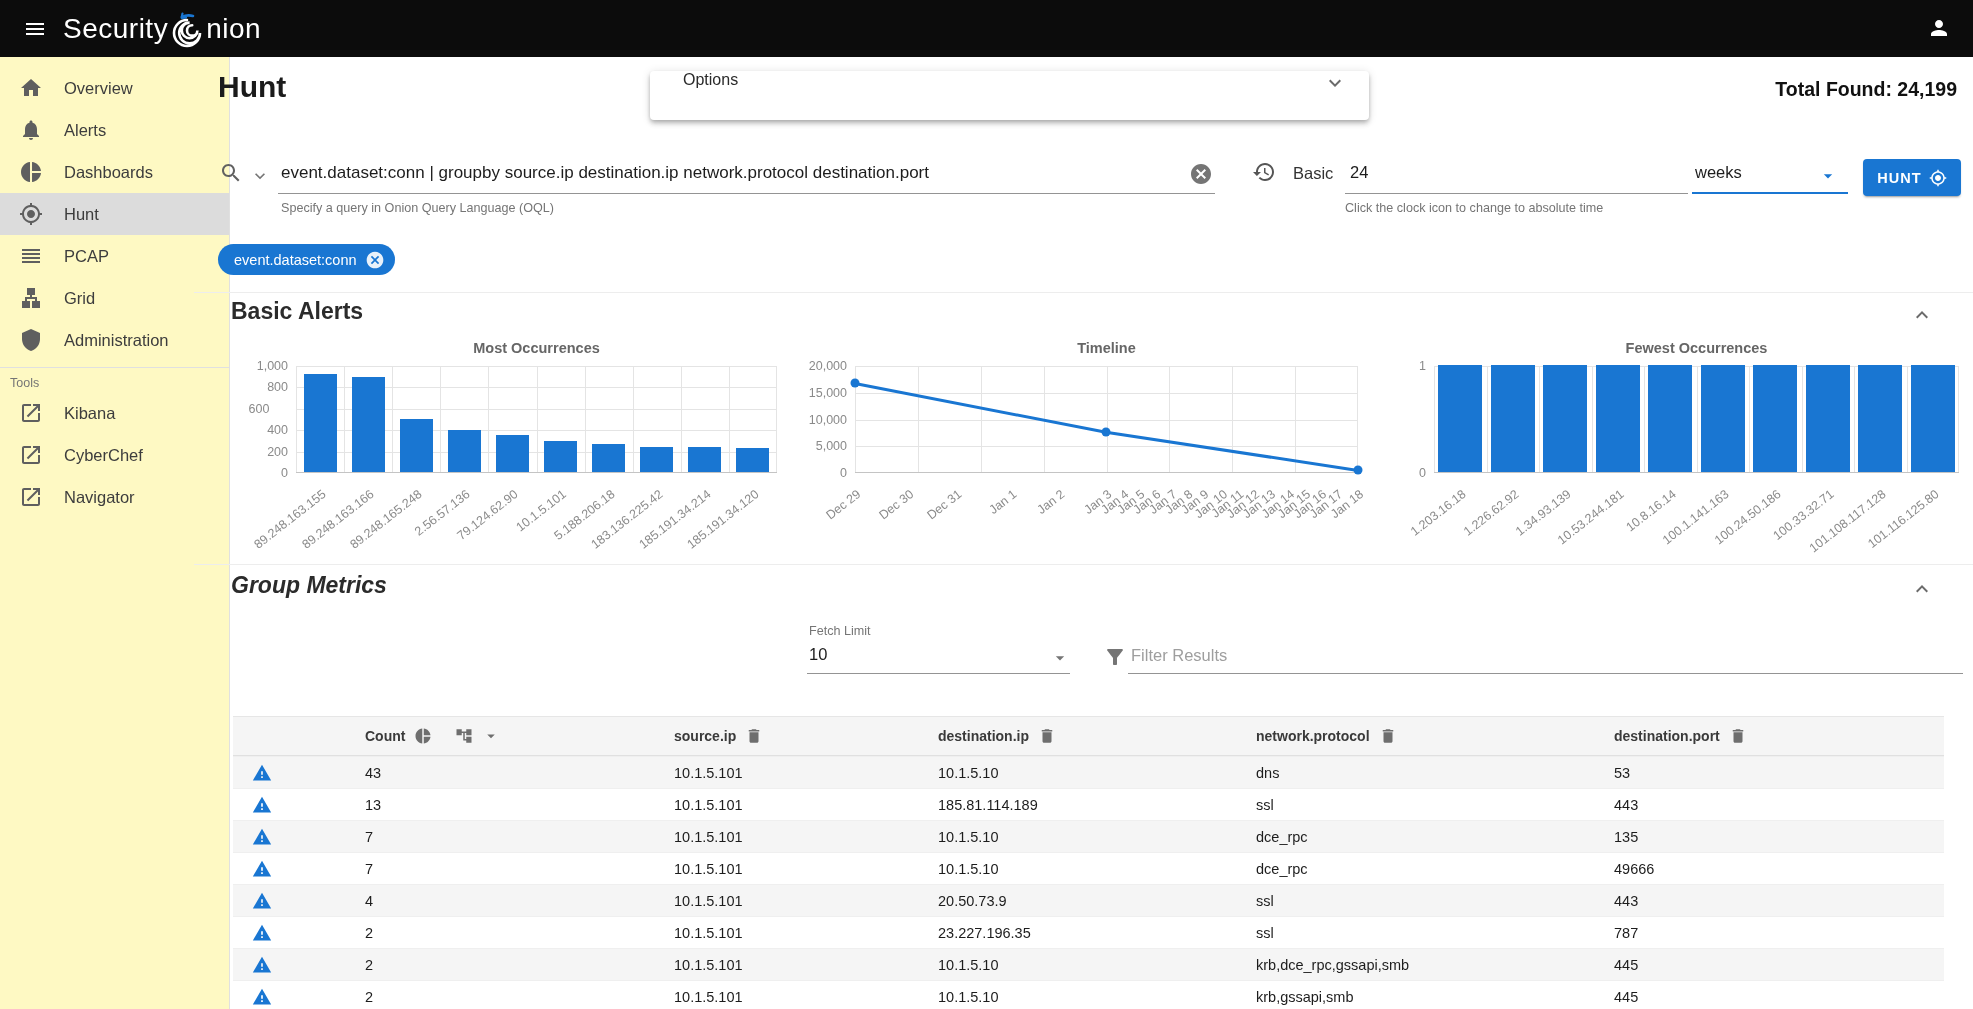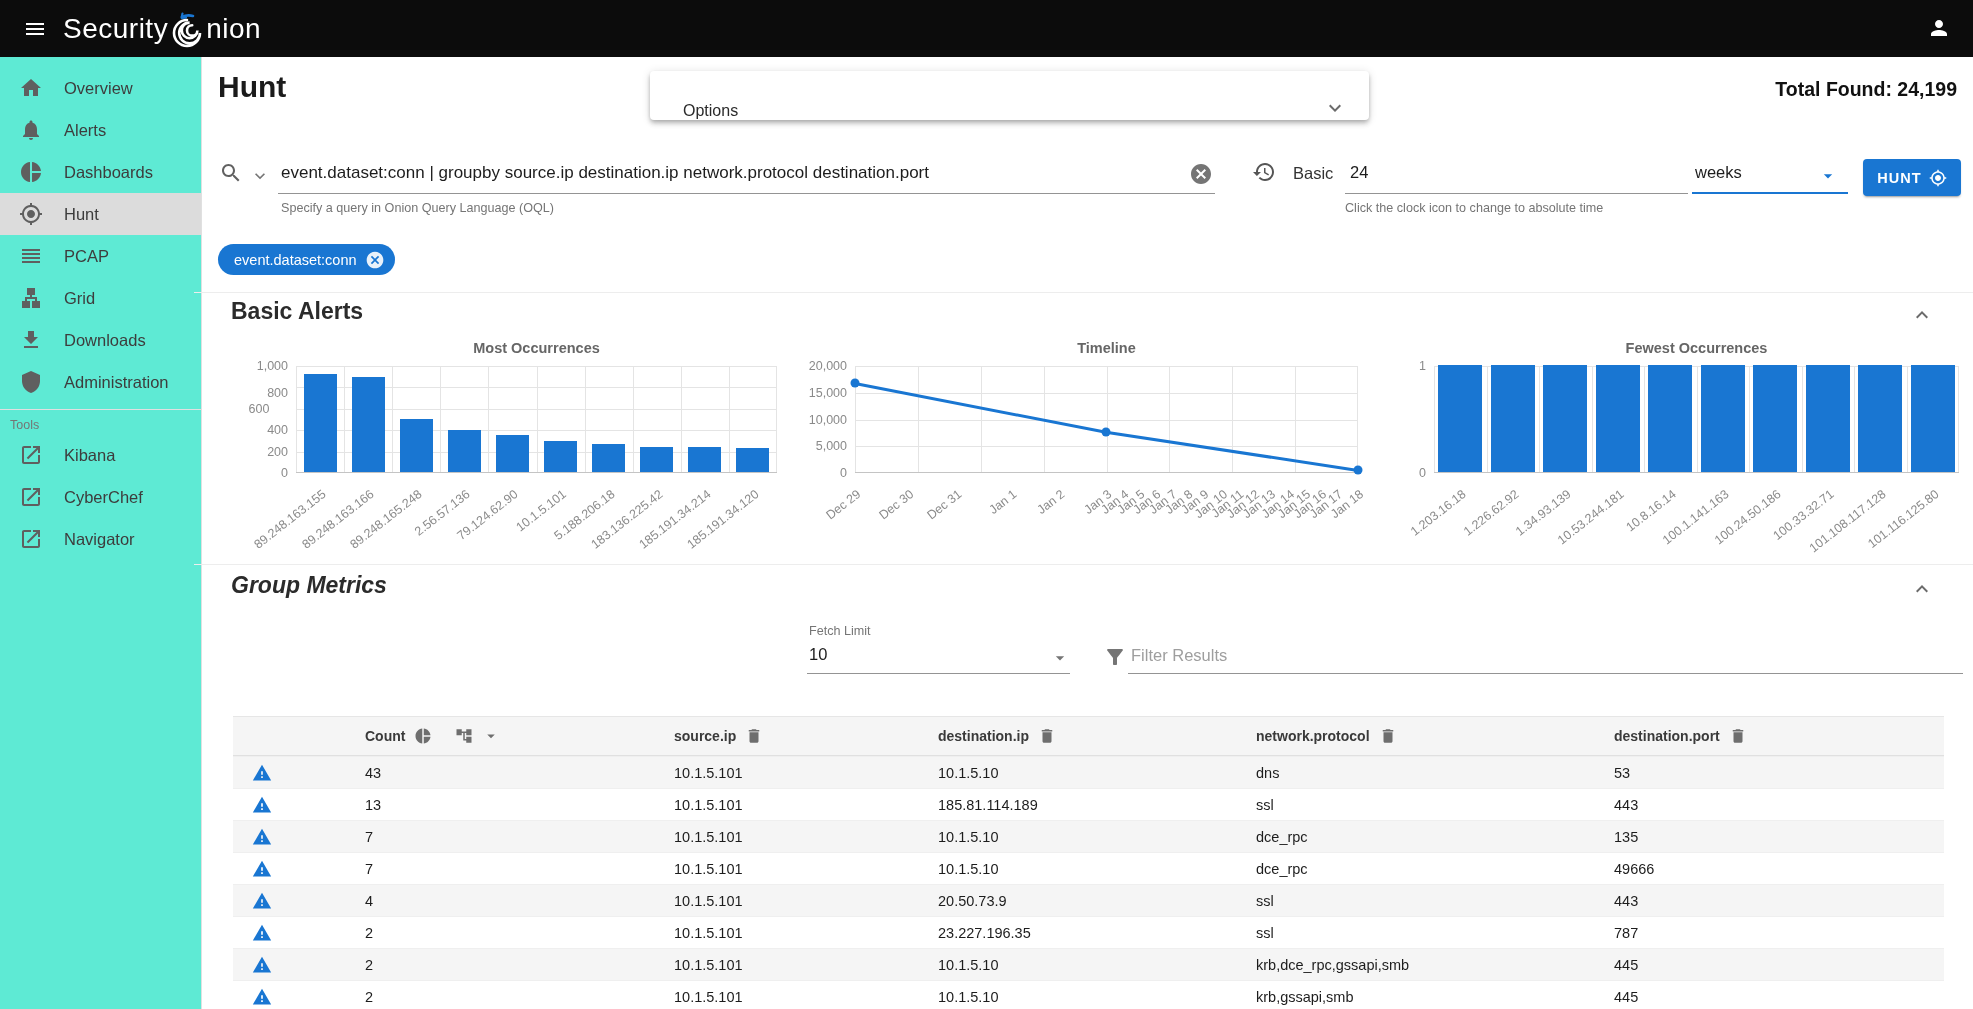--- a/index.html
+++ b/index.html
@@ -11,35 +11,35 @@
   .appbar { position:absolute; left:0; top:0; width:100%; height:57px; background:#0c0c0c;
     display:flex; align-items:center; z-index:30; }
   .hamburger { margin-left:13px; width:44px; height:44px; display:flex; align-items:center;
     justify-content:center; cursor:pointer; }
   .brand { display:flex; align-items:center; color:#fff; font-size:28px; letter-spacing:.5px; }
   .brand .bword { margin-left:6px; }
   .avatar-btn { position:absolute; right:14px; top:8px; width:40px; height:40px;
     display:flex; align-items:center; justify-content:center; }
 
   
-  .sidebar { position:absolute; left:0; top:57px; width:202px; height:952px; background:#5eead4;
+  .sidebar { position:absolute; left:0; top:57px; width:230px; height:952px; background:#fef9c3;
     border-right:1px solid #e0e0e0; }
   .nav-item { position:relative; height:42px; display:flex; align-items:center; padding-left:19px;
     cursor:pointer; }
   .nav-item .ni-icon { width:24px; height:24px; margin-right:21px; color:#5f5f5f; flex:none; }
   .nav-item .ni-label { font-size:16.5px; color:#3d3d3d; }
   .nav-item.selected { background:#dcdcdc; }
   .nav-divider { border-top:1px solid #e0e0e0; margin-top:6px; }
   .nav-section { font-size:12.5px; color:#757575; padding:8px 0 2px 10px; }
 
   
   .page-title { position:absolute; left:218px; top:70px; font-size:30px; font-weight:bold; color:#1b1b1b; }
   .options-card { position:absolute; left:650px; top:71px; width:719px; height:49px; background:#fff;
     border-radius:4px; box-shadow:0 2px 4px -1px rgba(0,0,0,.2),0 4px 5px 0 rgba(0,0,0,.14),0 1px 10px 0 rgba(0,0,0,.12);
-    display:flex; align-items:flex-end; cursor:pointer; }
+    display:flex; align-items:flex-start; cursor:pointer; }
   .options-card .oc-label { margin-left:33px; font-size:16px; color:#2a2a2a; }
   .options-card .oc-chevron { position:absolute; right:22px; color:#6b6b6b; }
   .total-found { position:absolute; right:16px; top:78px; font-size:19.5px; font-weight:bold; color:#111; }
 
   
   .icon24 { width:24px; height:24px; }
   .icon20 { width:20px; height:20px; }
   .icon18 { width:18px; height:18px; }
   .search-icon { position:absolute; left:219px; top:161px; color:#616161; }
   .search-caret { position:absolute; left:250px; top:166px; color:#757575; }
@@ -162,26 +162,20 @@
         <svg viewBox="0 0 24 24" class="ni-icon" fill="currentColor">
           <path d="M3 15h18v-2H3v2zm0 4h18v-2H3v2zm0-8h18V9H3v2zm0-6v2h18V5H3z"></path>
         </svg>
         <span class="ni-label">PCAP</span>
       </div>
       <div class="nav-item">
         <svg viewBox="0 0 24 24" class="ni-icon" fill="currentColor">
           <path d="M13 22h8v-7h-3v-4h-5V9h3V2H8v7h3v2H6v4H3v7h8v-7H8v-2h8v2h-3v7z"></path>
         </svg>
         <span class="ni-label">Grid</span>
-      </div>
-      <div class="nav-item">
-        <svg viewBox="0 0 24 24" class="ni-icon" fill="currentColor">
-          <path d="M19 9h-4V3H9v6H5l7 7 7-7zM5 18v2h14v-2H5z"></path>
-        </svg>
-        <span class="ni-label">Downloads</span>
       </div>
       <div class="nav-item">
         <svg viewBox="0 0 24 24" class="ni-icon" fill="currentColor">
           <path d="M12 1 3 5v6c0 5.55 3.84 10.74 9 12 5.16-1.26 9-6.45 9-12V5l-9-4z"></path>
         </svg>
         <span class="ni-label">Administration</span>
       </div>
       <div class="nav-divider"></div>
       <div class="nav-section">Tools</div>
       <div class="nav-item">
@@ -283,21 +277,21 @@
         <div class="bar" title="89.248.165.248: 500" style="left: 103.75px; width: 33px; height: 53.5px;"></div>
         <div class="bar" title="2.56.57.136: 390" style="left: 151.85px; width: 33px; height: 41.73px;"></div>
         <div class="bar" title="79.124.62.90: 345" style="left: 199.95px; width: 33px; height: 36.915px;"></div>
         <div class="bar" title="10.1.5.101: 290" style="left: 248.05px; width: 33px; height: 31.03px;"></div>
         <div class="bar" title="5.188.206.18: 260" style="left: 296.15px; width: 33px; height: 27.82px;"></div>
         <div class="bar" title="183.136.225.42: 235" style="left: 344.25px; width: 33px; height: 25.145px;"></div>
         <div class="bar" title="185.191.34.214: 230" style="left: 392.35px; width: 33px; height: 24.61px;"></div>
         <div class="bar" title="185.191.34.120: 225" style="left: 440.45px; width: 33px; height: 24.075px;"></div>
       </div>
       <div class="ytick" style="left: 3px; width: 58px; text-align: right; top: 26px;">1,000</div>
-      <div class="ytick" style="left: 3px; width: 58px; text-align: right; top: 47.4px; margin-top: 6px;">800</div>
+      <div class="ytick" style="left: 3px; width: 58px; text-align: right; top: 47.4px;">800</div>
       <div class="ytick" style="left: 3px; width: 58px; text-align: center; top: 68.8px;">600</div>
       <div class="ytick" style="left: 3px; width: 58px; text-align: right; top: 90.2px;">400</div>
       <div class="ytick" style="left: 3px; width: 58px; text-align: right; top: 111.6px;">200</div>
       <div class="ytick" style="left: 3px; width: 58px; text-align: right; top: 133px;">0</div>
       <div class="xlabels" style="left: 69px; width: 481px; top: 137px;">
         <span class="xlabel" style="right: 456.95px;">89.248.163.155</span>
         <span class="xlabel" style="right: 408.85px;">89.248.163.166</span>
         <span class="xlabel" style="right: 360.75px;">89.248.165.248</span>
         <span class="xlabel" style="right: 312.65px;">2.56.57.136</span>
         <span class="xlabel" style="right: 264.55px;">79.124.62.90</span>

